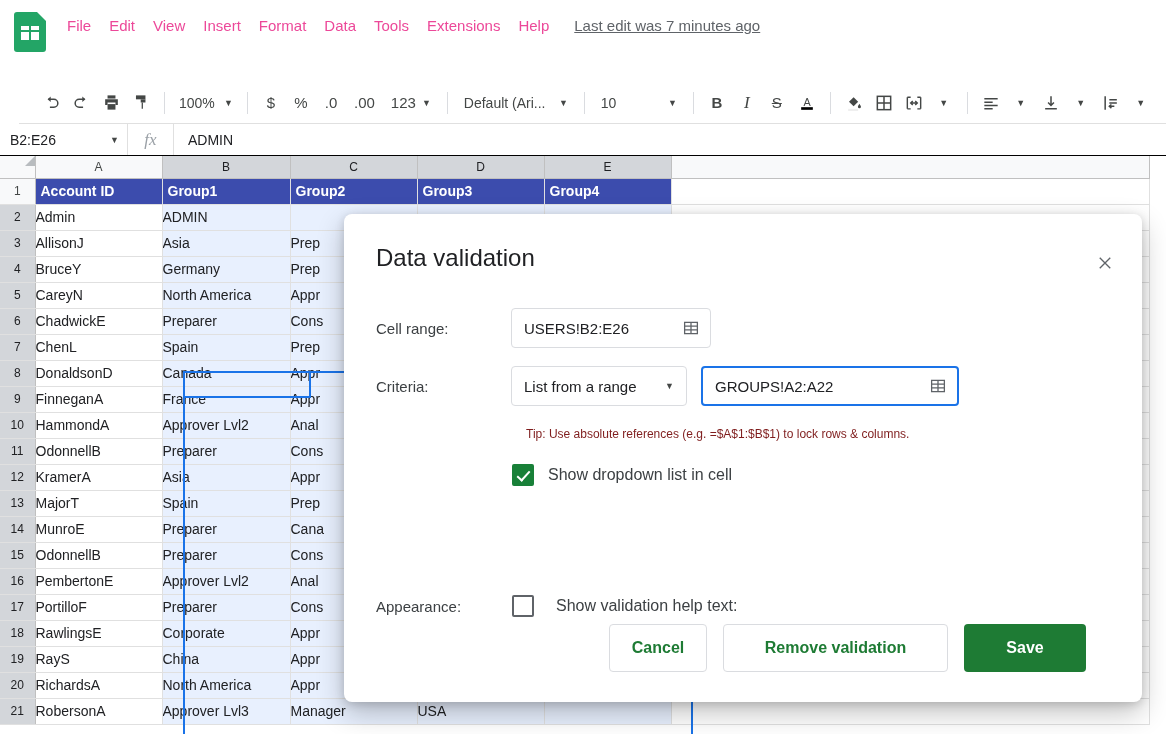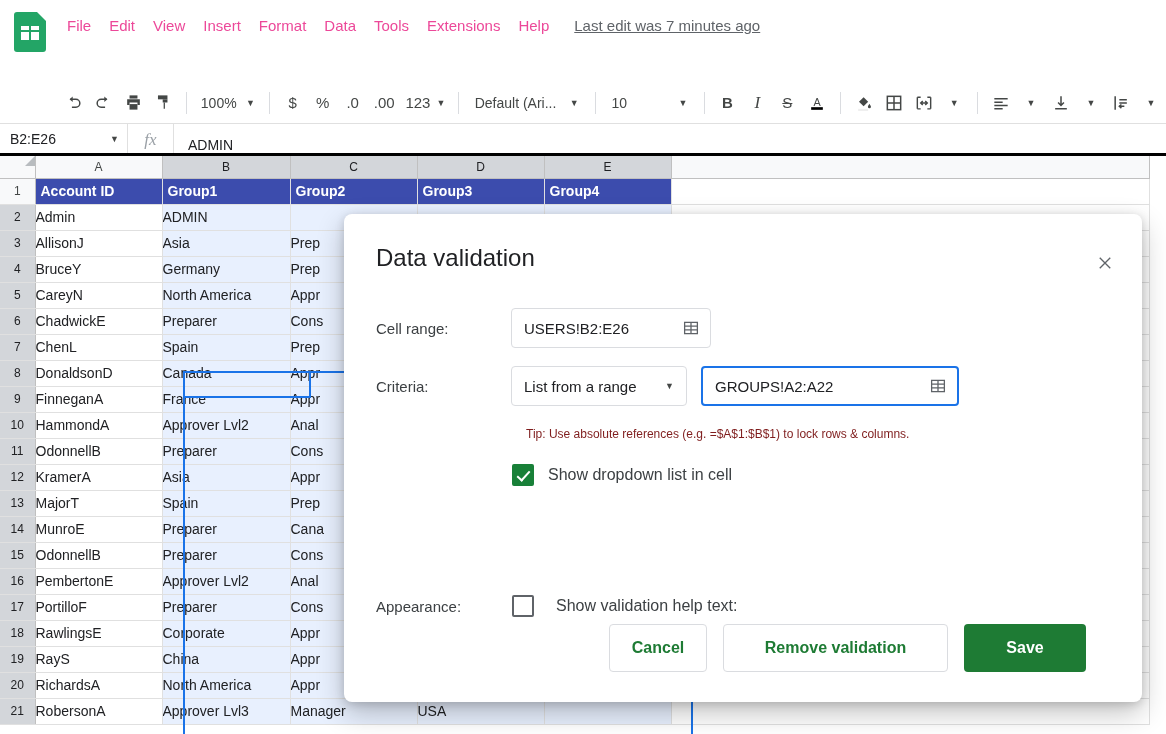--- a/index.html
+++ b/index.html
@@ -39,36 +39,36 @@
   .ticon { color: #5f6368; display: inline-flex; align-items: center; justify-content: center;
            width: 22px; height: 22px; cursor: pointer; }
   .menubar { display: flex; align-items: center; gap: 0; height: 30px; margin-top: 2px; }
   .menu-item { font-size: 15px; color: #ec4899; padding: 3px 9px; border-radius: 4px; cursor: pointer; }
   .menu-item:first-child { margin-left: -2px; }
   .last-edit { font-size: 15px; color: #5f6368; text-decoration: underline; margin-left: 16px; cursor: pointer; }
 
   
   .toolbar {
     display: flex; align-items: center; height: 42px; gap: 0;
-    padding-left: 58px; border-bottom: 1px solid #e0e0e0;
+    padding-left: 17px; border-bottom: 1px solid #e0e0e0; margin-left: 19px;
   }
   .tb { display: inline-flex; align-items: center; justify-content: center;
         height: 30px; min-width: 30px; color: #444746; cursor: pointer;
         font-size: 15px; border-radius: 4px; }
   .tb-sep { width: 1px; height: 22px; background: #dadce0; margin: 0 8px; }
   .tb-zoom { min-width: 66px; padding: 0 6px; justify-content: space-between; font-size: 14px; }
   .tb-text { padding: 0 8px; font-size: 15px; }
   .tb-font { min-width: 120px; padding: 0 8px; justify-content: space-between; font-size: 14px; }
   .tb-size { min-width: 92px; padding: 0 8px; justify-content: space-between; font-size: 14px; }
   .caret { font-size: 9px; color: #444746; margin-left: 6px; }
   .tb b { font-weight: 700; }
   .tb i { font-family: "Liberation Serif", serif; font-style: italic; font-size: 17px; }
 
   
-  .formulabar { display: flex; align-items: flex-end; height: 32px; border-bottom: 3px solid #000000; }
+  .formulabar { display: flex; align-items: center; height: 32px; border-bottom: 1px solid #000000; }
   .namebox { width: 128px; height: 100%; display: flex; align-items: center;
              justify-content: space-between; padding: 0 8px 0 10px;
              border-right: 1px solid #e0e0e0; font-size: 14px; color: #202124; }
   .fxbox { width: 46px; text-align: center; color: #9aa0a6;
            font-family: "Liberation Serif", serif; font-style: italic; font-size: 17px;
            border-right: 1px solid #e0e0e0; height: 100%; line-height: 32px; }
   .formula-input { flex: 1; padding-left: 14px; font-size: 14px; color: #202124; }
 
   
   .grid { position: relative; width: 1166px; }

